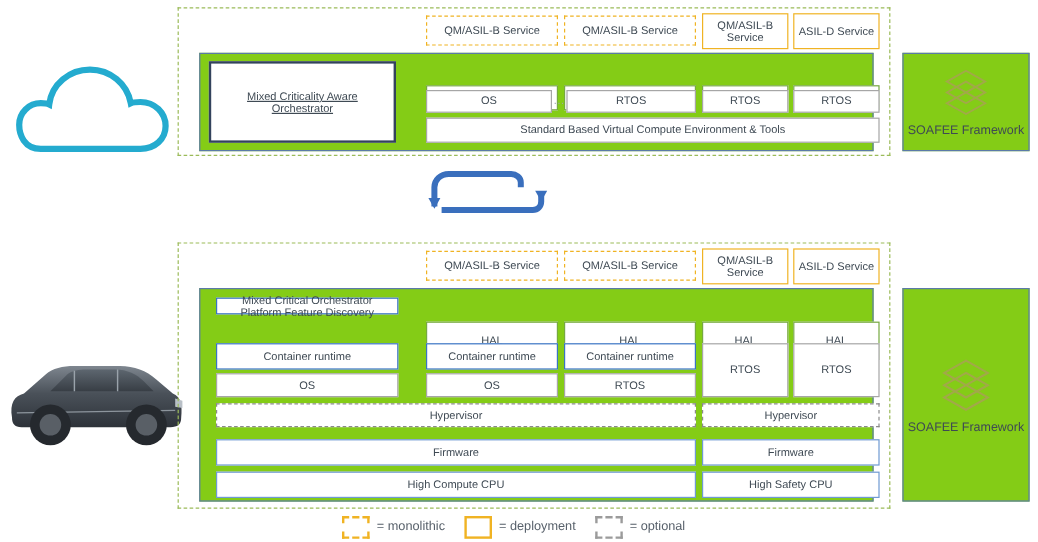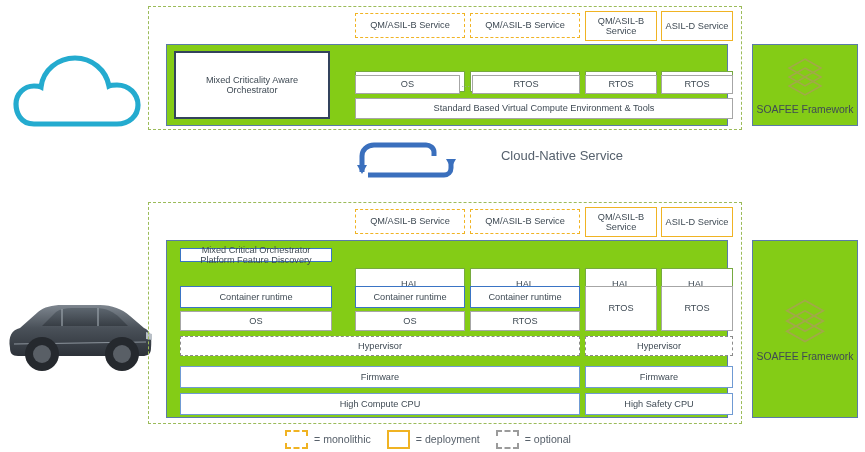--- a/index.html
+++ b/index.html
@@ -12,21 +12,21 @@
   .greenzone{border:1.4px dashed #9bbb59;background:transparent;}
 
   
   .bluepanel{background:#84cc16;border:1.3px solid #5b7aa8;}
 
   
   .box{background:#ffffff;}
   .b-gray{border:1.3px solid #a6a6a6;}
   .b-green{border:1.8px solid #76a940;margin-top:20px;}
   .b-blue{border:1.6px solid #3a74c4;}
-  .b-navy{border:2px solid #33435c;}
+  .b-navy{border:2px solid #33435c;text-decoration:underline;}
   .b-lblue{border:1.4px solid #6f9ad3;}
   .b-amber{border:1.9px solid #f0b323;}
   .b-amber-d{border:1.9px dashed #f0b323;}
   .b-dash-gray{border:1.6px dashed #8b8b8b;}
 
   .t9{font-size:9.2px;}
 
   
   .soafee-wrap{display:flex;flex-direction:column;align-items:center;justify-content:center;height:100%;}
   .soafee-label{font-size:10.4px;color:#3f4a54;margin-top:5px;}
@@ -96,21 +96,20 @@
 
 <div class="abs" style="left:356px;top:142px;width:100px;height:48px;">
   <svg viewBox="0 0 100 48" width="100" height="48">
     <path class="loop" d="M78 14 L78 10 C78 6 74 3 70 3 L18 3 C11 3 6 8 6 14 L6 30"></path>
     <path class="loop" d="M12 33 L88 33 C92 33 95 30 95 26 L95 18"></path>
     <path fill="#3a6fbd" d="M95 27 l-5 -9 l10 0 z" transform="translate(0,-1)"></path>
     <path fill="#3a6fbd" d="M6 27 l-5 9 l10 0 z" transform="translate(0,-3) rotate(180 6 31)"></path>
   </svg>
 </div>
 <div class="abs" style="left:462px;top:148px;width:200px;height:40px;font-size:13px;color:#56616d;text-align:center;line-height:1.25;">
-  <div>Cloud-Native Service</div>
 </div>
 
 <div class="abs" style="left:4px;top:288px;width:150px;height:86px;">
   <svg viewBox="0 0 150 86" width="150" height="86">
     <defs>
       <linearGradient id="carbody" x1="0" y1="0" x2="0" y2="1">
         <stop offset="0%" stop-color="#7e868f"></stop>
         <stop offset="45%" stop-color="#4a5159"></stop>
         <stop offset="100%" stop-color="#2d3239"></stop>
       </linearGradient>

